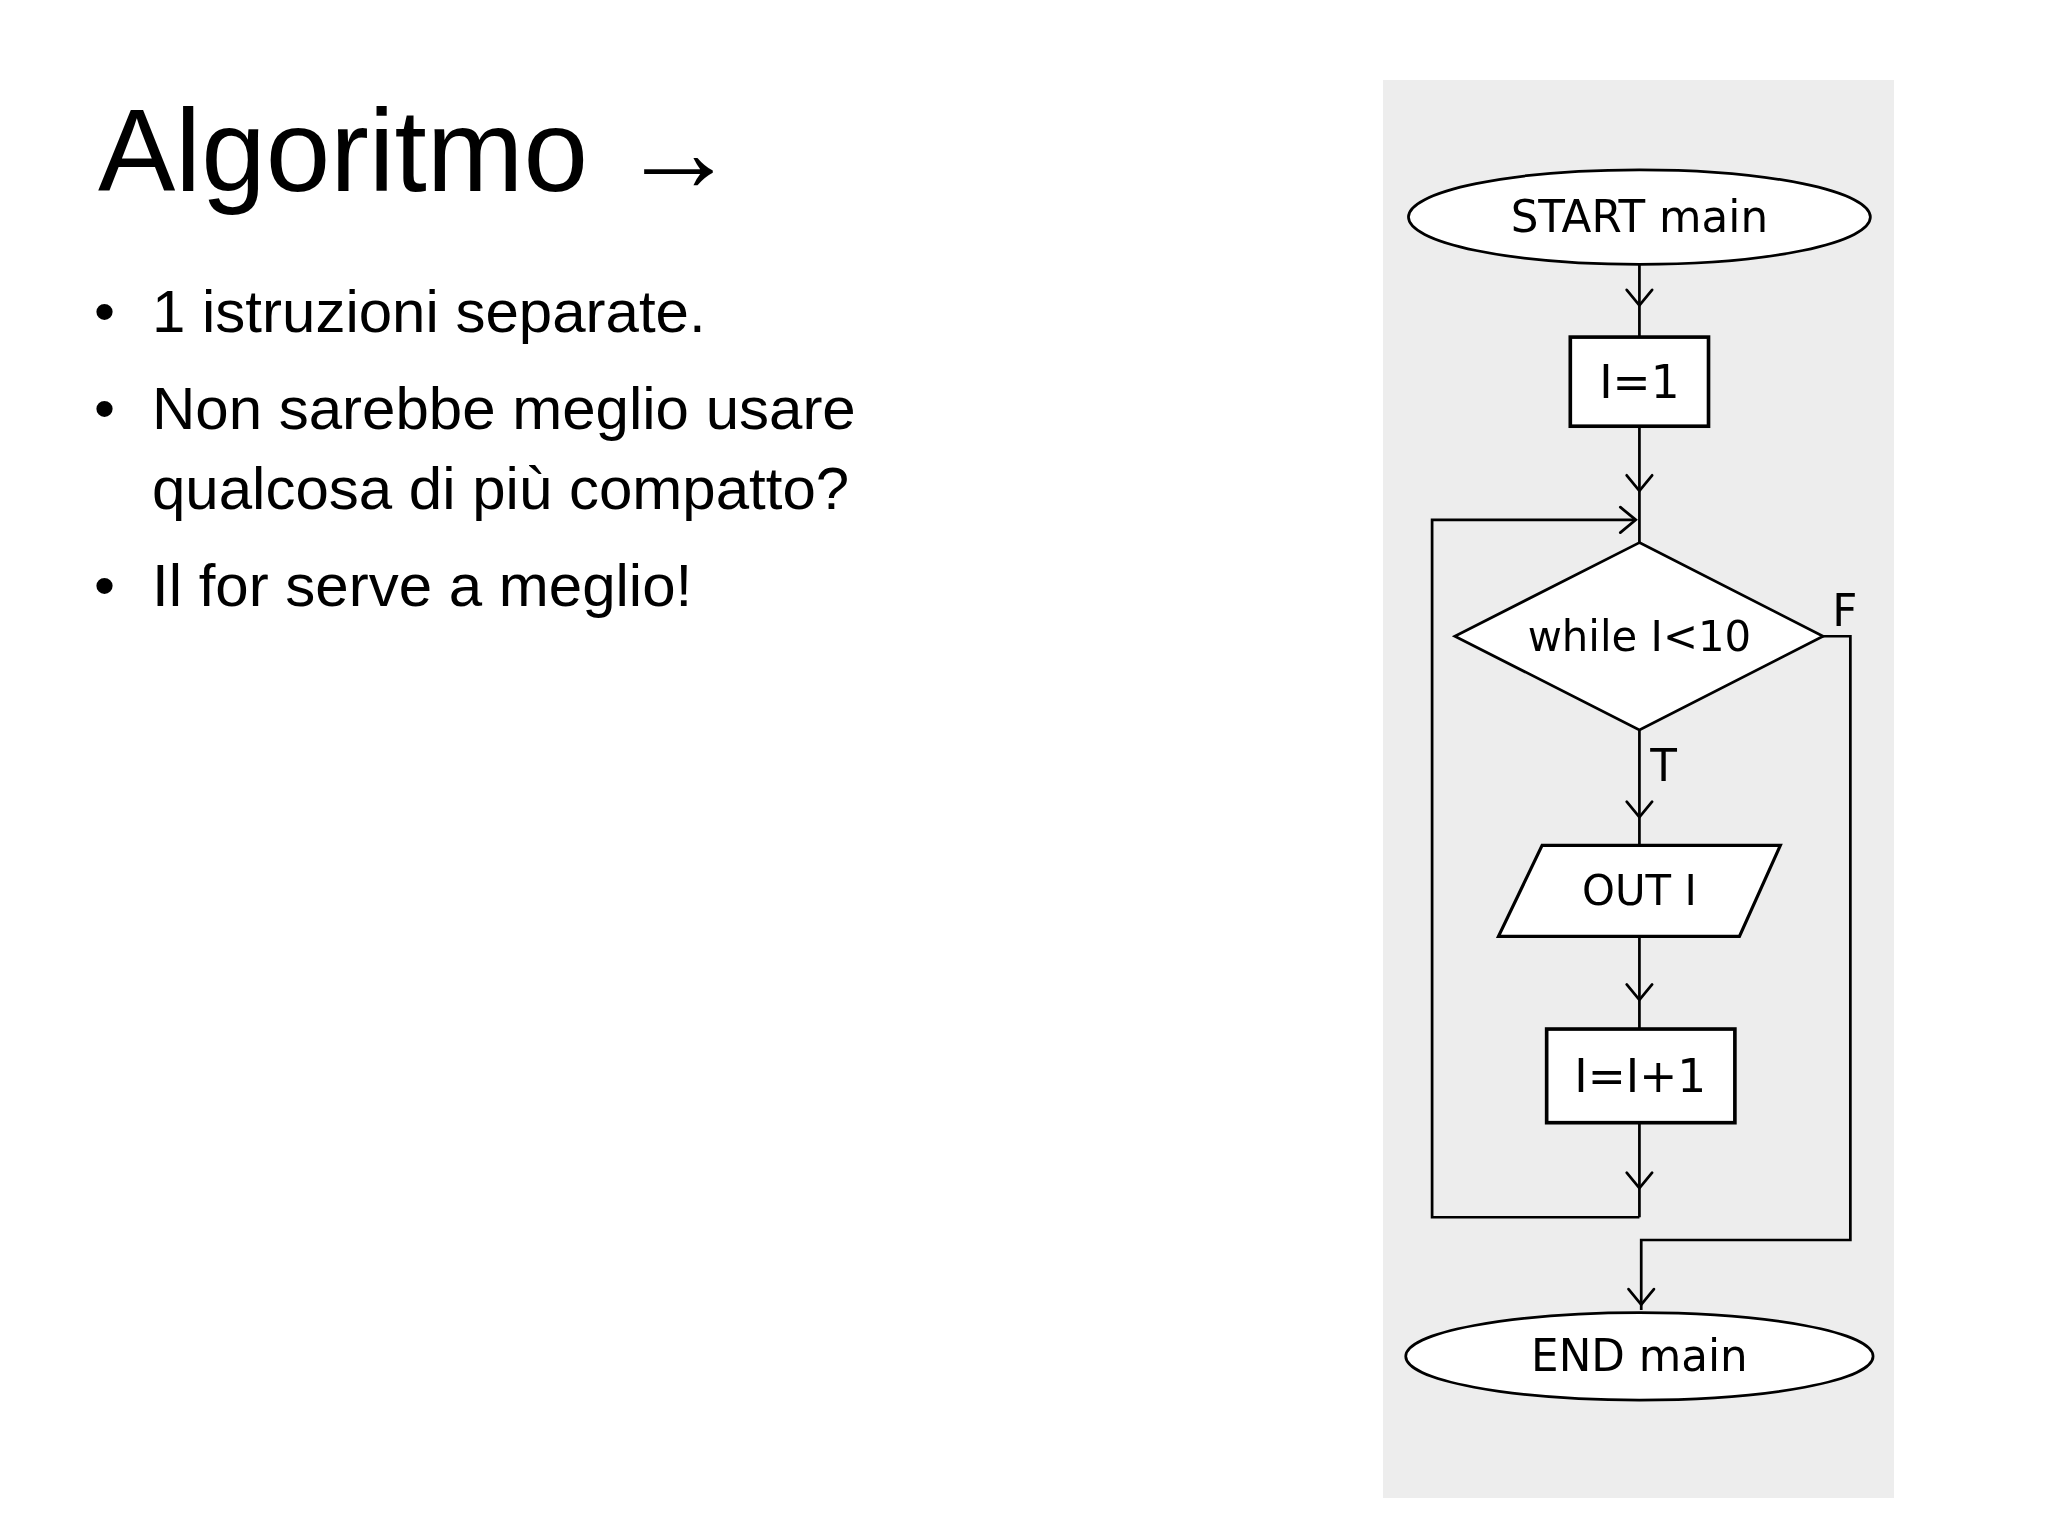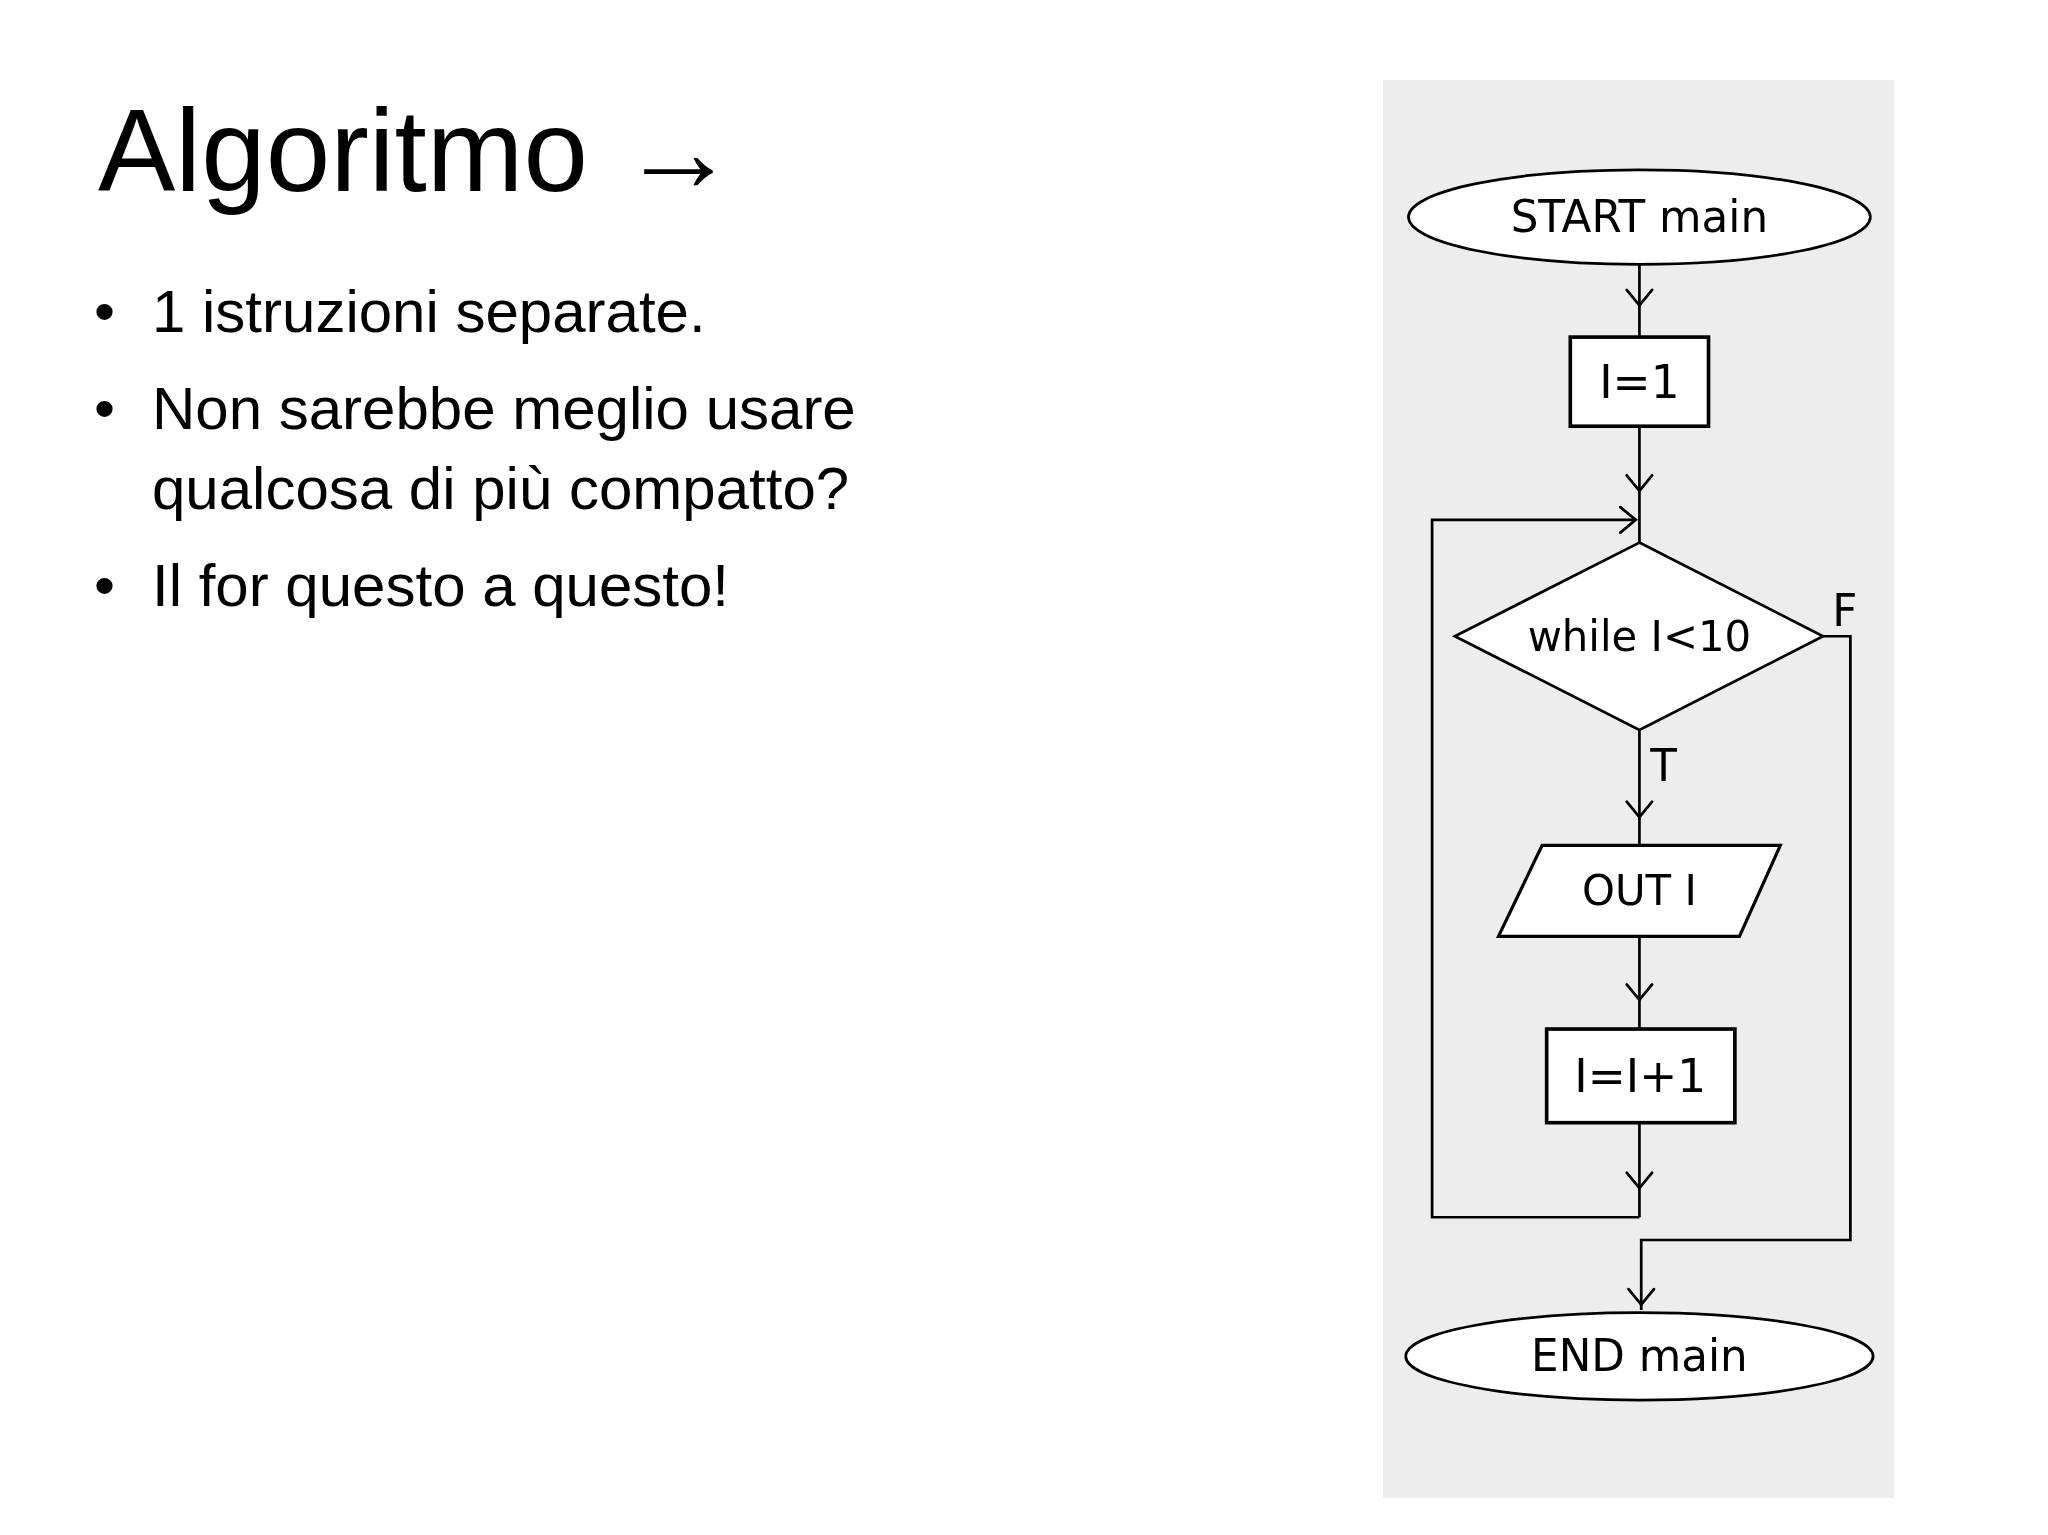--- a/index.html
+++ b/index.html
@@ -65,21 +65,21 @@
   <div class="bullet">
     <span class="bullet-marker">•</span>
     <div class="bullet-text">1 istruzioni separate.</div>
   </div>
   <div class="bullet">
     <span class="bullet-marker">•</span>
     <div class="bullet-text">Non sarebbe meglio usare qualcosa di più compatto?</div>
   </div>
   <div class="bullet">
     <span class="bullet-marker">•</span>
-    <div class="bullet-text">Il for questo a questo!</div>
+    <div class="bullet-text">Il for serve a meglio!</div>
   </div>
 </div>
 
 <div class="flowchart-panel" style="background: rgb(237, 237, 237);">
   <svg viewBox="0 0 562 1418">
 
     <line x1="282" y1="132" x2="282" y2="212" stroke="#000" stroke-width="3"></line>
     <line x1="282" y1="310" x2="282" y2="438" stroke="#000" stroke-width="3"></line>
     <line x1="282" y1="644" x2="282" y2="771" stroke="#000" stroke-width="3"></line>
     <line x1="282" y1="871" x2="282" y2="973" stroke="#000" stroke-width="3"></line>

